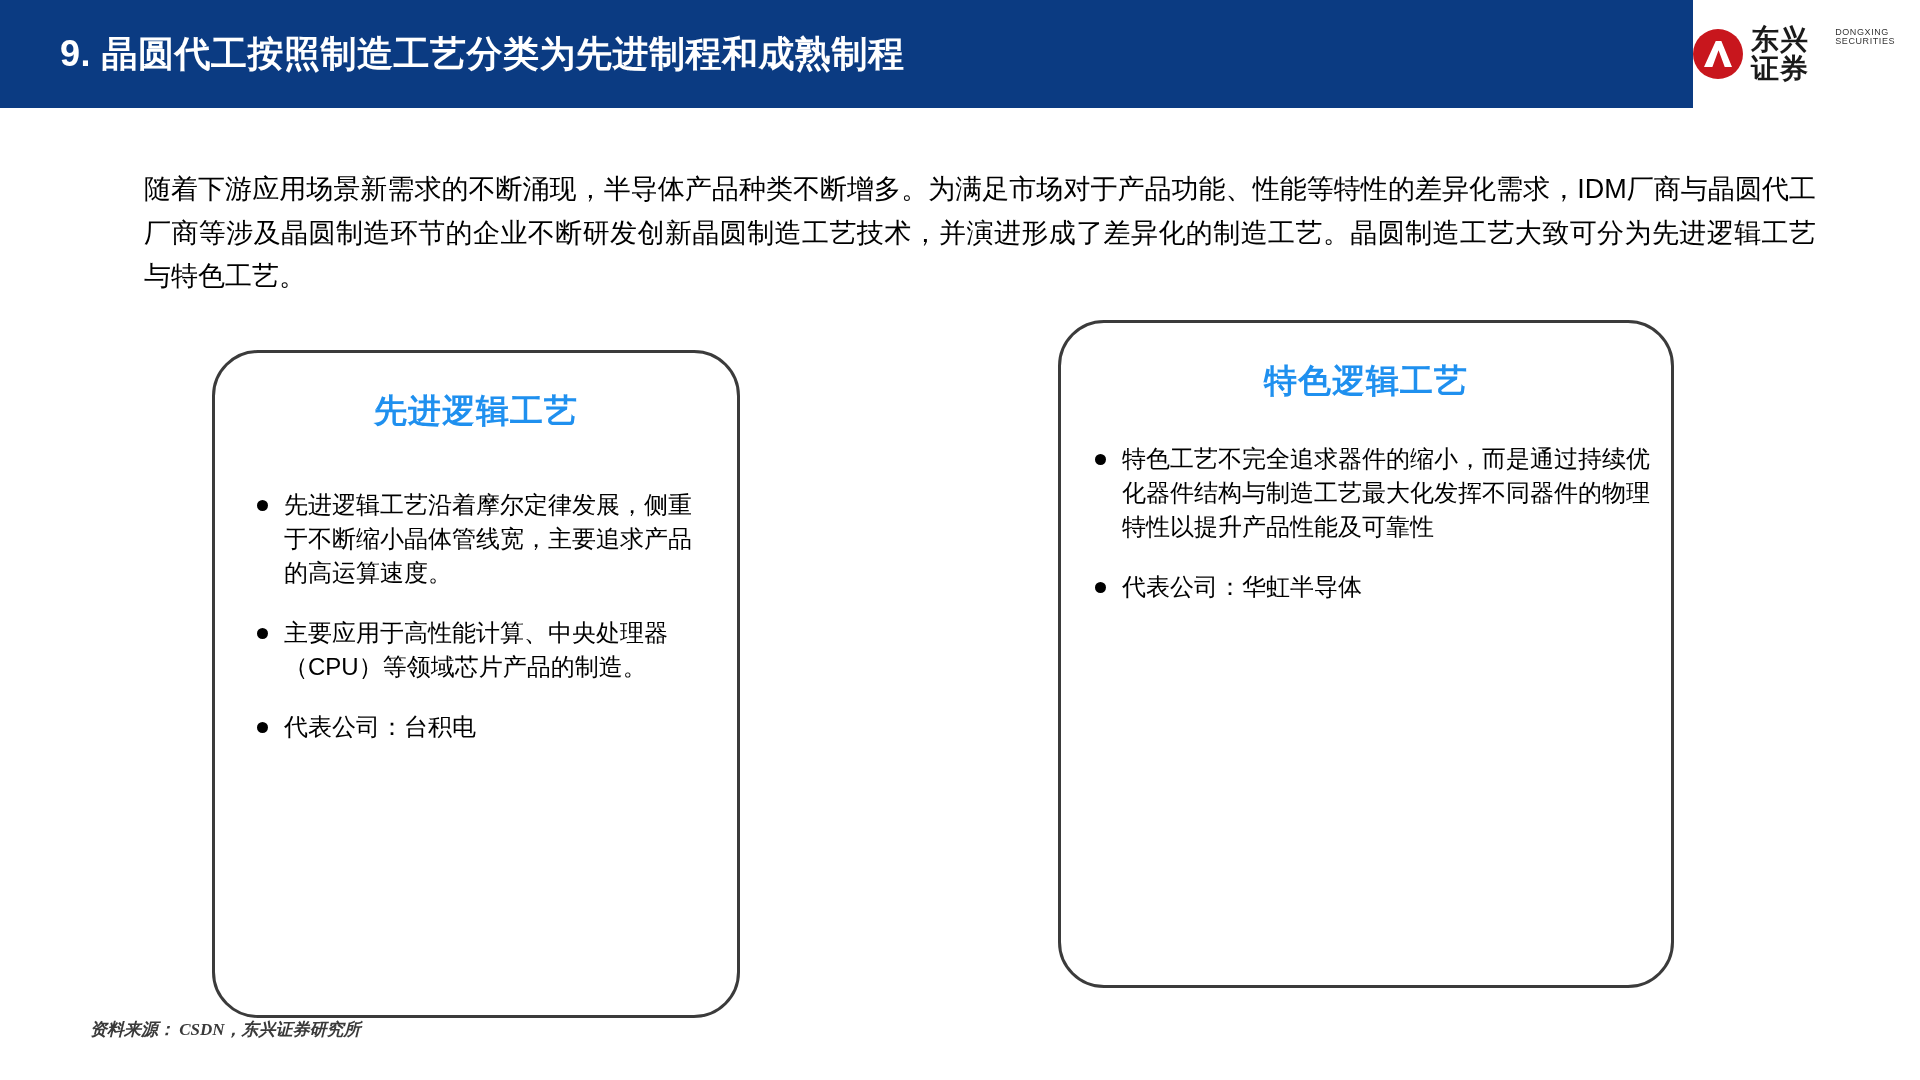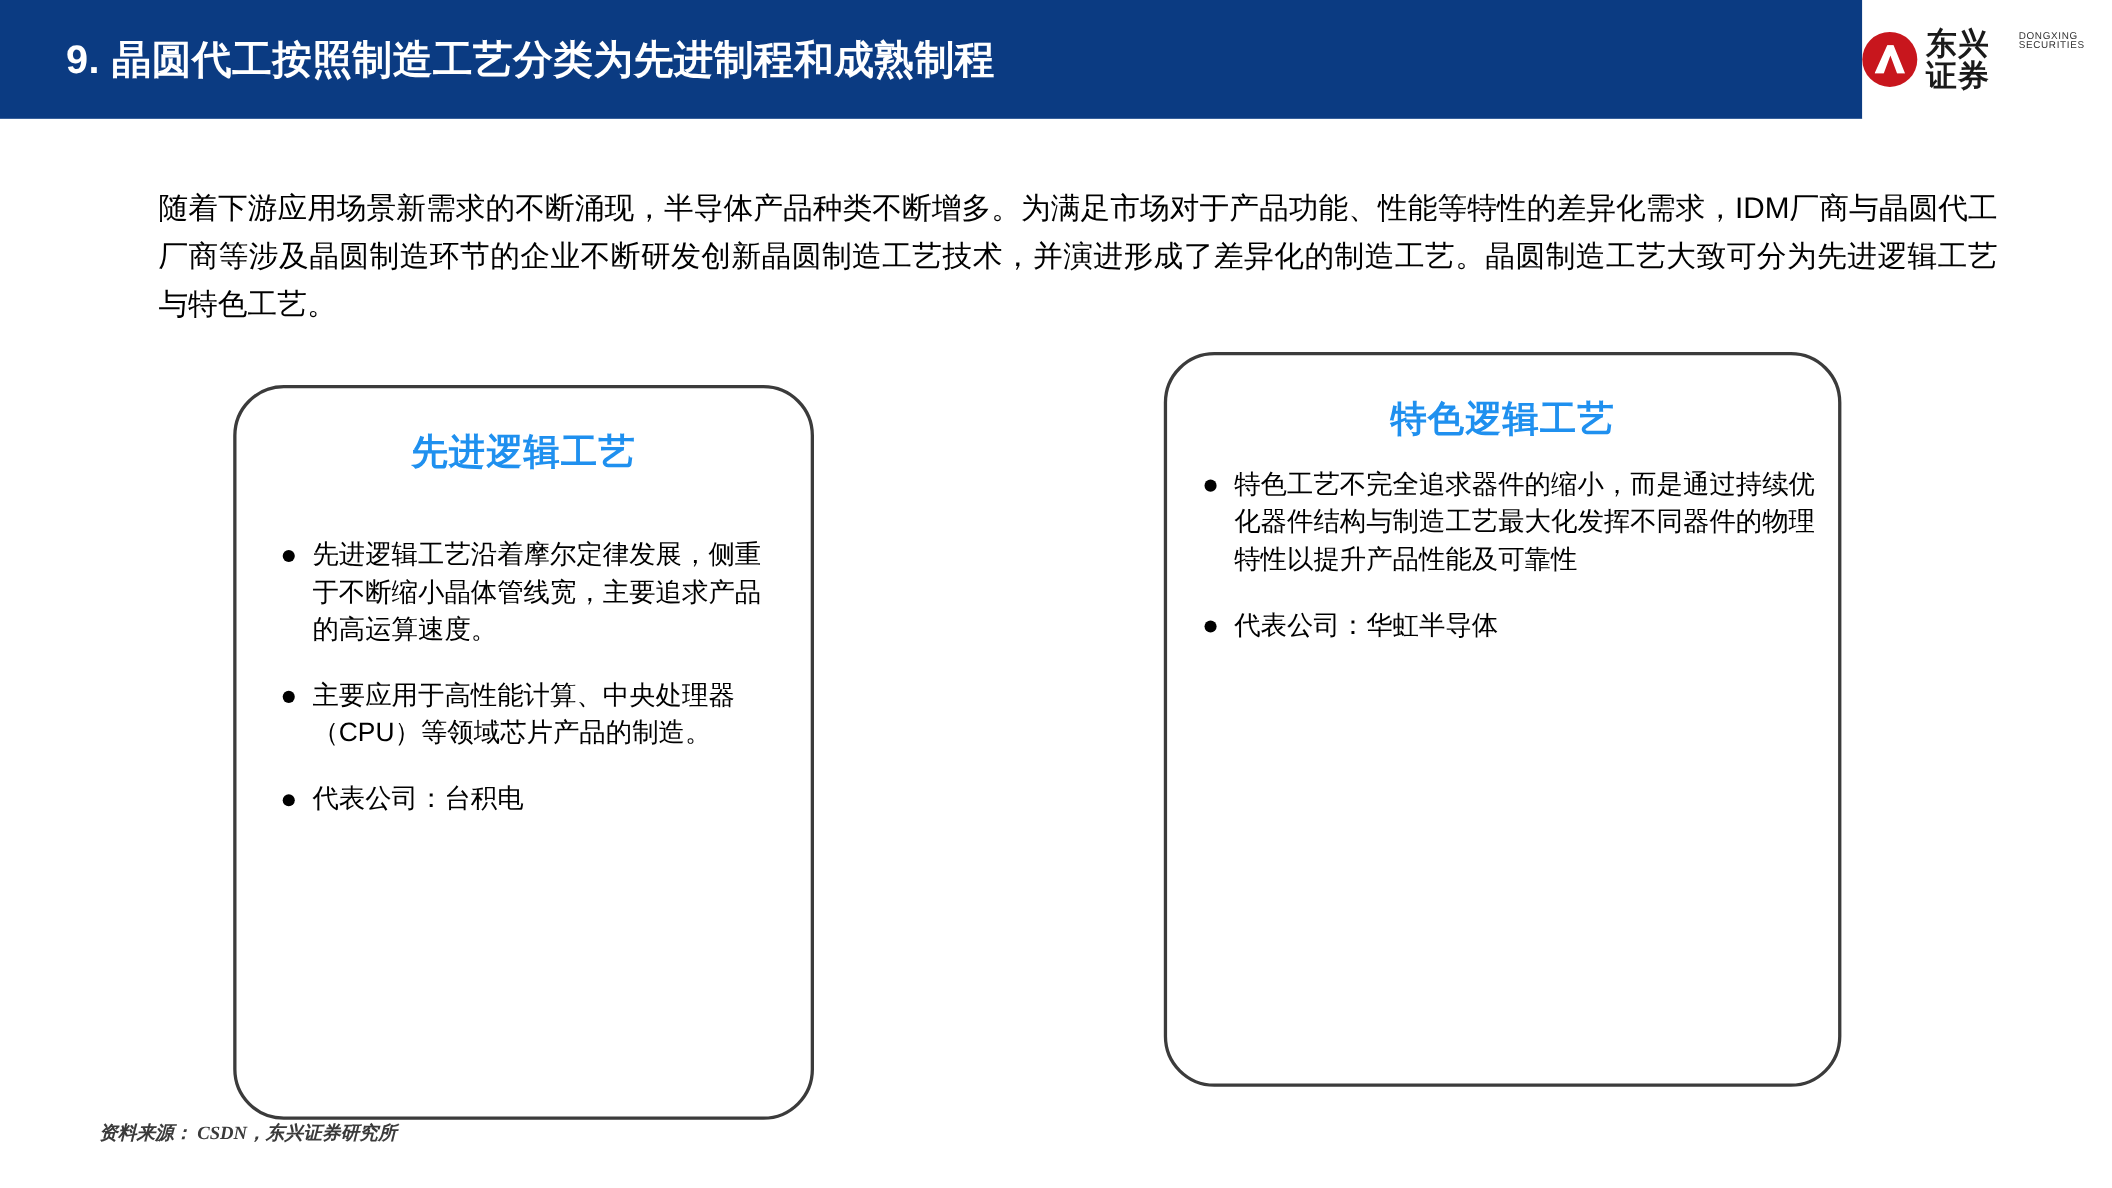--- a/index.html
+++ b/index.html
@@ -127,21 +127,21 @@
     font-weight: bold;
     margin-top: 36px;
     letter-spacing: 1px;
   }
   .bullets {
     margin: 0;
     padding: 0;
     list-style: none;
   }
   .bullets-left { margin-top: 54px; padding-left: 42px; padding-right: 40px; }
-  .bullets-right { margin-top: 20px; padding-left: 34px; padding-right: 8px; }
+  .bullets-right { margin-top: 38px; padding-left: 34px; padding-right: 8px; }
 
   .bullet {
     display: flex;
     align-items: flex-start;
     margin-bottom: 26px;
   }
   .bullet-dot {
     flex: none;
     width: 11px;
     height: 11px;

